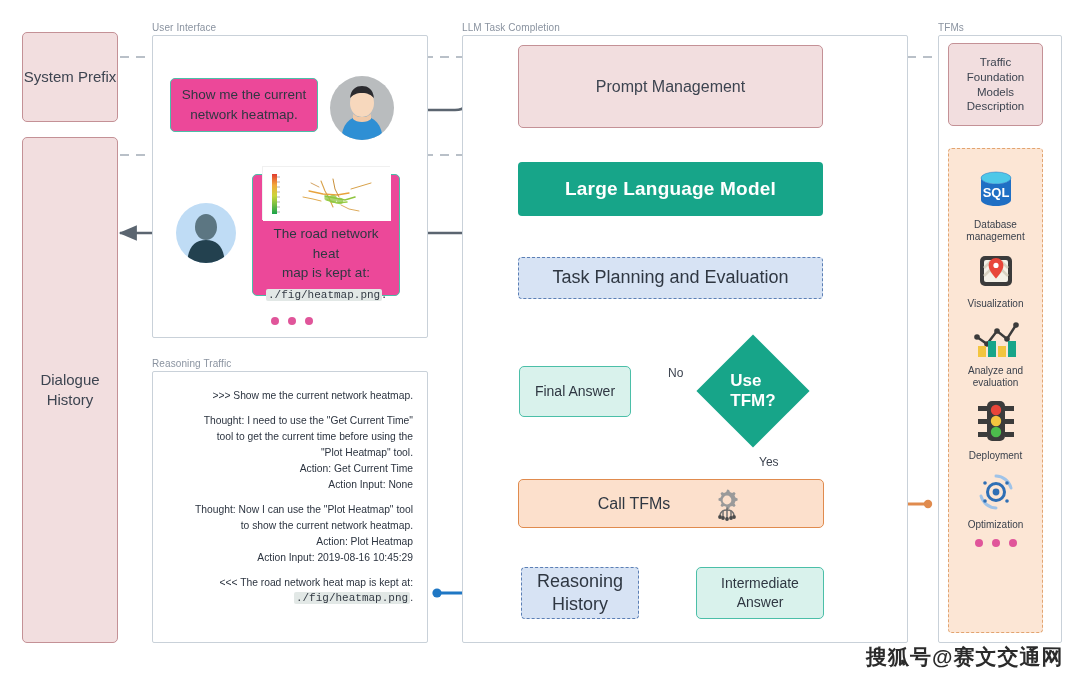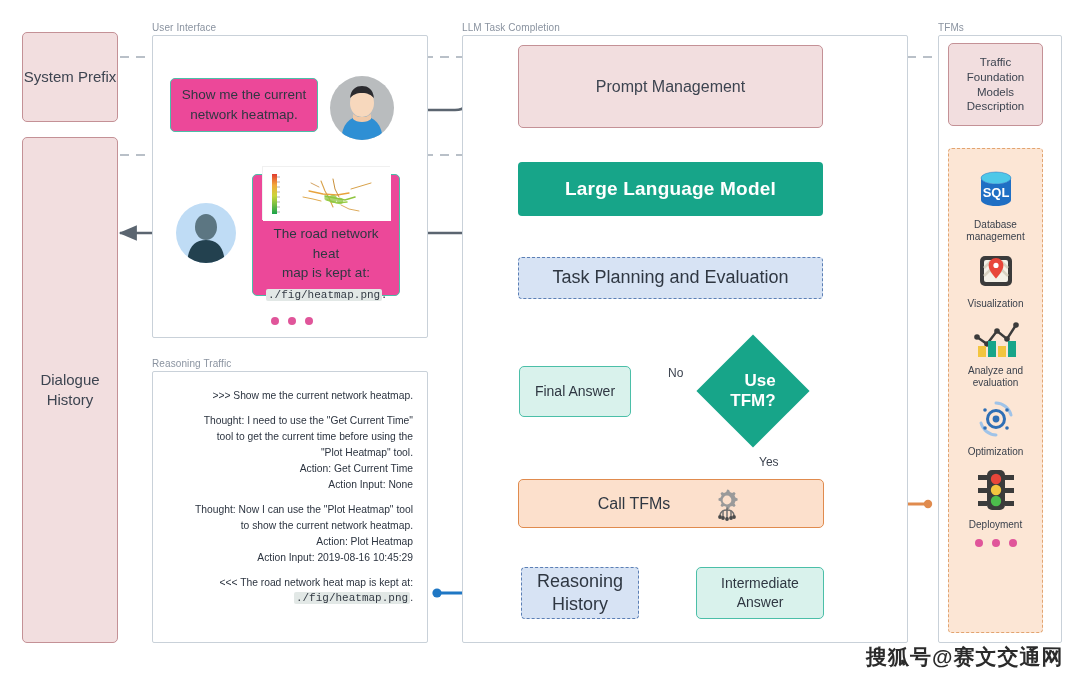--- a/index.html
+++ b/index.html
@@ -91,21 +91,21 @@
     display: flex; align-items: center; justify-content: center;
   }
   .diamond-shape {
     position: absolute; inset: 0;
     background: #17a589;
     transform: rotate(45deg);
   }
   .diamond-label {
     position: relative;
     color: #ffffff; font-weight: bold; font-size: 17px;
-    text-align: right; line-height: 1.15;
+    text-align: left; line-height: 1.15;
   }
 
   
   .bubble {
     position: absolute;
     background: #ec4899;
     border: 1.6px solid #4bbfa8;
     border-radius: 5px;
     color: #2f3742;
     font-size: 13.5px;
@@ -501,60 +501,60 @@
         </svg>
       </span>
       <span class="tfm-caption">
         <span>Analyze and</span><br>
         <span>evaluation</span>
       </span>
     </div>
 
     <div class="tfm-item" style="margin-top:9px;">
       <span>
-        <svg width="44" height="42" viewBox="0 0 44 42">
-          <circle cx="22" cy="21" r="8.5" fill="none" stroke="#2f6fb5" stroke-width="3"></circle>
-          <circle cx="22" cy="21" r="3.4" fill="#2f6fb5"></circle>
-          <path d="M22 5 A16 16 0 0 1 37 17" fill="none" stroke="#9fc3e8" stroke-width="3" stroke-linecap="round"></path>
-          <path d="M22 37 A16 16 0 0 1 7 25" fill="none" stroke="#9fc3e8" stroke-width="3" stroke-linecap="round"></path>
-          <g fill="#2f6fb5">
-            <circle cx="11" cy="12" r="1.8"></circle>
-              <circle cx="33" cy="12" r="1.8"></circle>
-            <circle cx="11" cy="30" r="1.8"></circle>
-              <circle cx="33" cy="30" r="1.8"></circle>
-          </g>
-        </svg>
-      </span>
-      <span class="tfm-caption">
-        <span>Optimization</span>
-      </span>
-    </div>
-
-    <div class="tfm-item" style="margin-top:9px;">
-      <span>
         <svg width="44" height="46" viewBox="0 0 44 46">
           <rect x="13" y="3" width="18" height="40" rx="5" fill="#3b3b3b"></rect>
           <g fill="#3b3b3b">
             <path d="M4 8h9v5H4z"></path>
               <path d="M31 8h9v5h-9z"></path>
             <path d="M4 21h9v5H4z"></path>
               <path d="M31 21h9v5h-9z"></path>
             <path d="M4 34h9v5H4z"></path>
               <path d="M31 34h9v5h-9z"></path>
           </g>
           <circle cx="22" cy="12" r="5.2" fill="#e8463a"></circle>
           <circle cx="22" cy="23" r="5.2" fill="#f3c53f"></circle>
           <circle cx="22" cy="34" r="5.2" fill="#4cbb4c"></circle>
         </svg>
       </span>
       <span class="tfm-caption">
         <span>Deployment</span>
       </span>
     </div>
 
+    <div class="tfm-item" style="margin-top:9px;">
+      <span>
+        <svg width="44" height="42" viewBox="0 0 44 42">
+          <circle cx="22" cy="21" r="8.5" fill="none" stroke="#2f6fb5" stroke-width="3"></circle>
+          <circle cx="22" cy="21" r="3.4" fill="#2f6fb5"></circle>
+          <path d="M22 5 A16 16 0 0 1 37 17" fill="none" stroke="#9fc3e8" stroke-width="3" stroke-linecap="round"></path>
+          <path d="M22 37 A16 16 0 0 1 7 25" fill="none" stroke="#9fc3e8" stroke-width="3" stroke-linecap="round"></path>
+          <g fill="#2f6fb5">
+            <circle cx="11" cy="12" r="1.8"></circle>
+              <circle cx="33" cy="12" r="1.8"></circle>
+            <circle cx="11" cy="30" r="1.8"></circle>
+              <circle cx="33" cy="30" r="1.8"></circle>
+          </g>
+        </svg>
+      </span>
+      <span class="tfm-caption">
+        <span>Optimization</span>
+      </span>
+    </div>
+
     <div class="dots" style="position:relative; margin-top:8px; left:0;">
       <i></i>
       <i></i>
       <i></i>
     </div>
   </div>
 
   <div class="watermark" style="left:866px; top:643px;">搜狐号@赛文交通网</div>
 
 </div>

